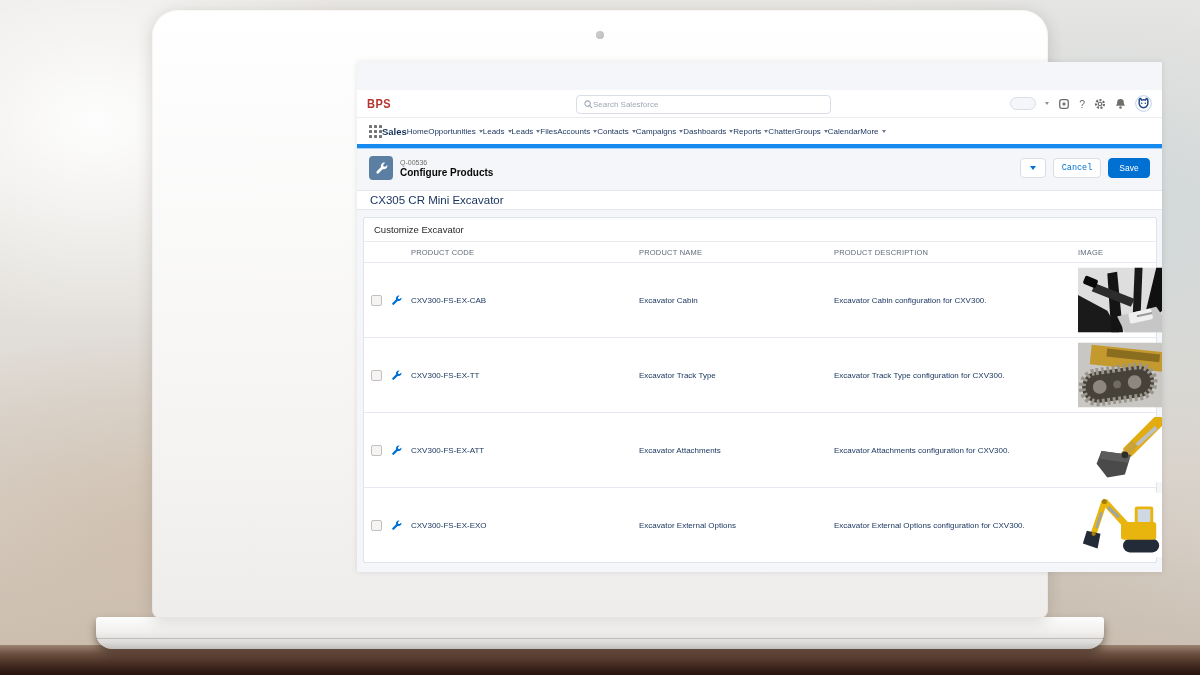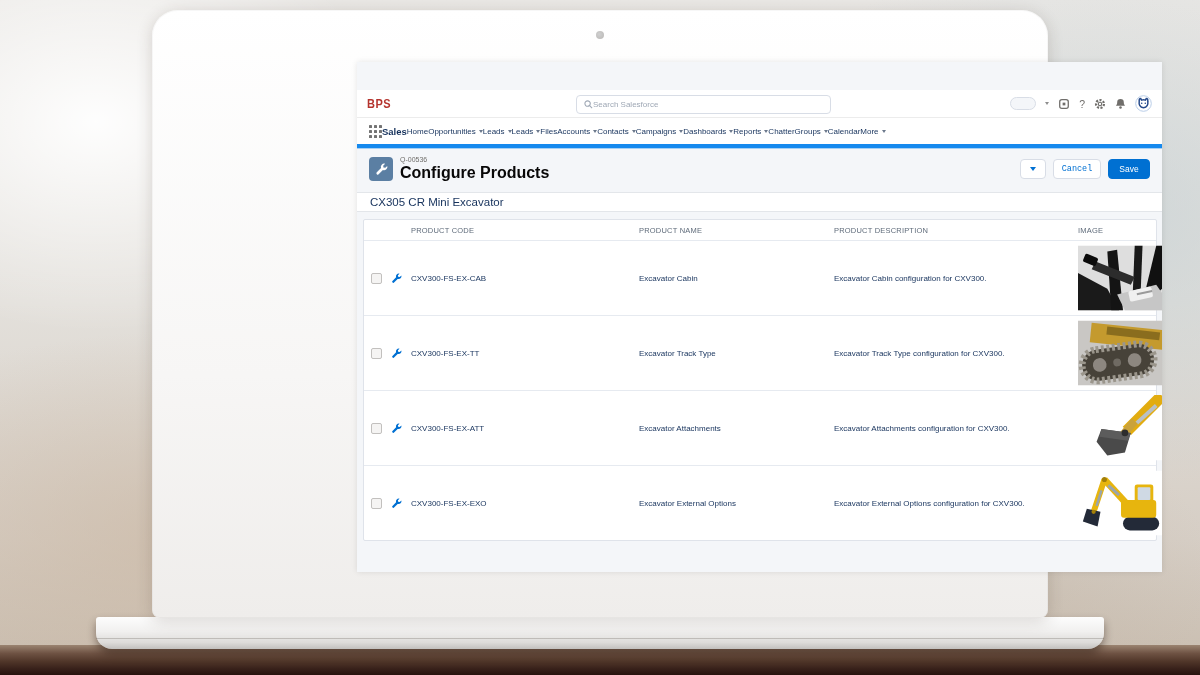--- a/index.html
+++ b/index.html
@@ -64,21 +64,21 @@
   .nav-item { display:flex; align-items:center; gap:3px; font-size:8px; color:#16325c; cursor:pointer;justify-content:flex-end; }
   .app-name { font-size:9.5px; font-weight:bold; color:#16325c; }
   .chev { width:0; height:0; border-left:2.6px solid transparent; border-right:2.6px solid transparent; border-top:3.6px solid #46566f; opacity:.8; }
   .brandbar { height:4px; background:#1589ee; flex:0 0 auto; box-shadow:0 1px 0 rgba(21,137,238,.35); }
 
   
   .pheader { display:flex; align-items:center; padding:8px 12px 7px 12px; flex:0 0 auto; }
   .ph-icon { width:24px; height:24px; border-radius:4px; background:#5b7fa3; display:flex; align-items:center; justify-content:center; flex:0 0 auto; }
   .ph-text { margin-left:7px; }
   .ph-record { font-size:7px; color:#706e6b; }
-  .ph-title { font-size:16px; font-weight:bold; color:#080707; margin-top:1px; }
+  .ph-title { font-size:10px; font-weight:bold; color:#080707; margin-top:1px; }
   .ph-actions { margin-left:auto; display:flex; align-items:center; gap:7px; }
   .btn { height:20px; border-radius:4px; font-size:8.5px; display:flex; align-items:center; justify-content:center;
     font-family:"Liberation Sans",sans-serif; cursor:pointer; }
   .btn-sq { width:26px; background:#fff; border:1px solid #d8dde6; }
   .btn-sq .down { width:0;height:0;border-left:3px solid transparent;border-right:3px solid transparent;border-top:4.5px solid #0070d2; }
   .btn-cancel { width:48px; background:#fff; border:1px solid #d8dde6; color:#0070d2;font-family:Liberation Mono, monospace; }
   .btn-save { width:42px; background:#0070d2; border:1px solid #0070d2; color:#fff; }
 
   
   .title-strip { background:#fff; border-top:1px solid #e3e6ea; border-bottom:1px solid #e3e6ea;
@@ -234,20 +234,21 @@
         <div class="btn btn-cancel">Cancel</div>
         <div class="btn btn-save">Save</div>
       </div>
     </div>
 
     <div class="title-strip">
       <span>CX305 CR Mini Excavator</span>
     </div>
 
     <div class="card">
+      <div class="card-header">Customize Excavator</div>
 
       <div class="tgrid thead">
         <span></span>
           <span></span>
         <span>PRODUCT CODE</span>
         <span>PRODUCT NAME</span>
         <span>PRODUCT DESCRIPTION</span>
         <span>IMAGE</span>
       </div>
 

